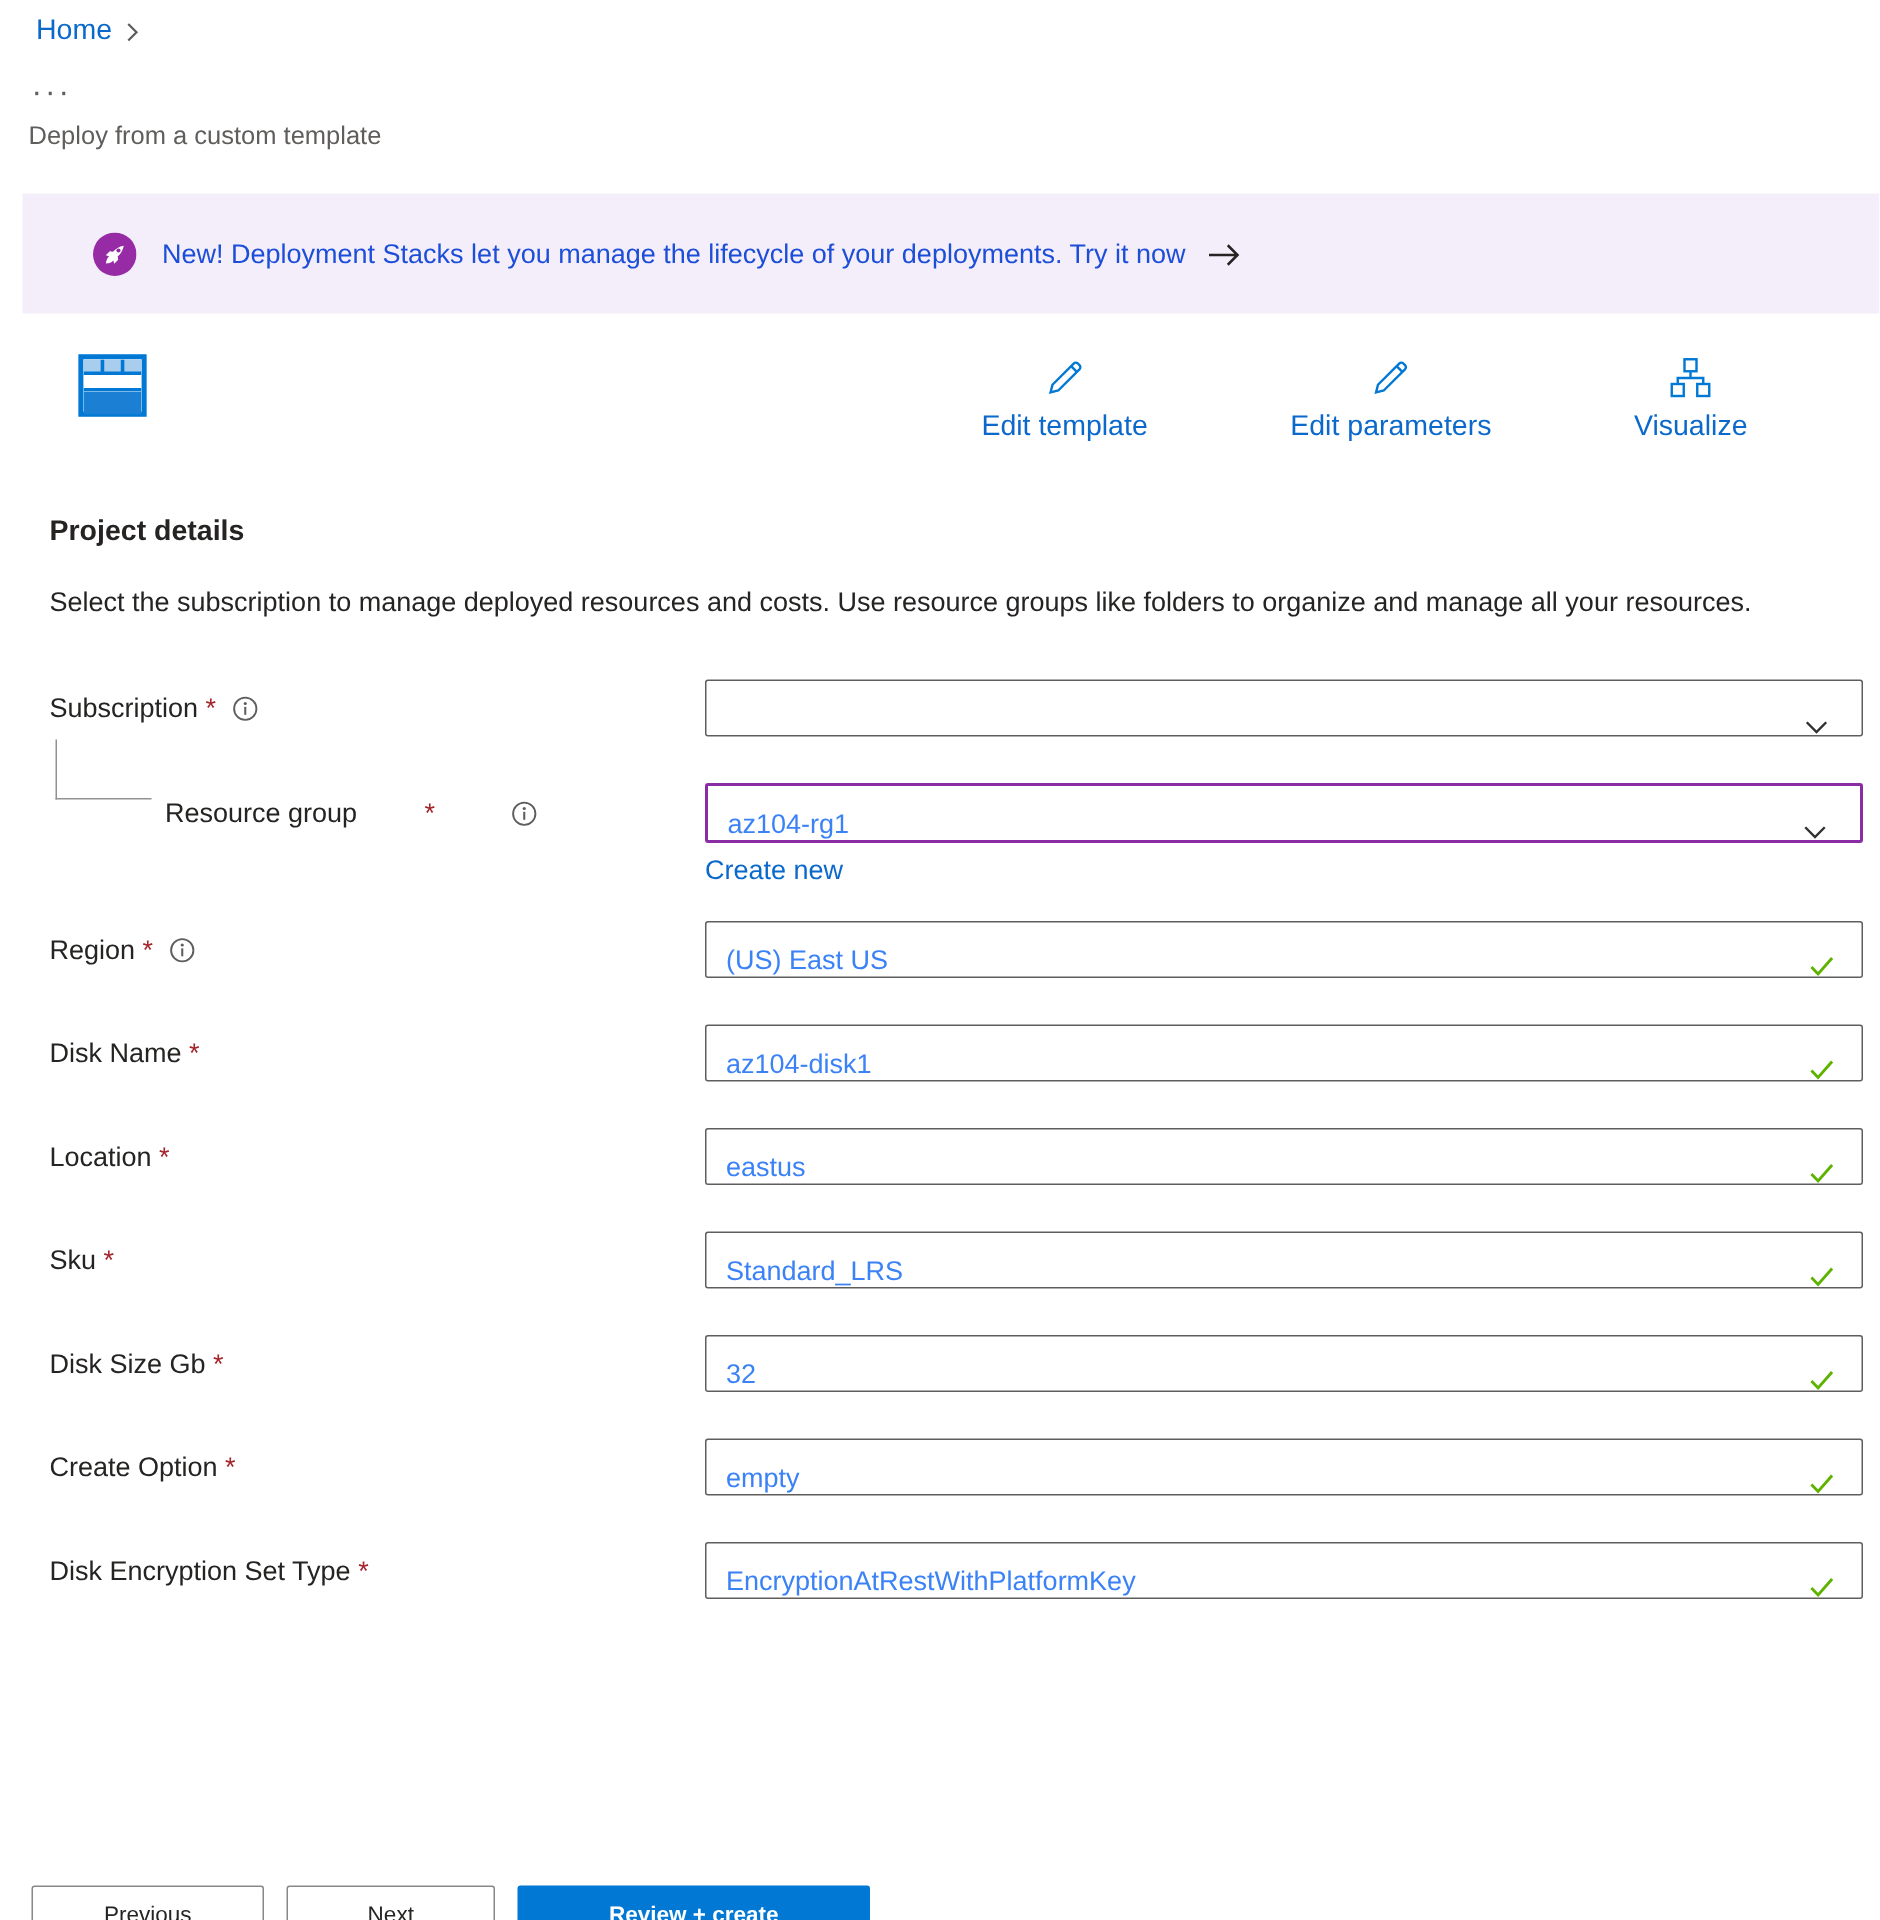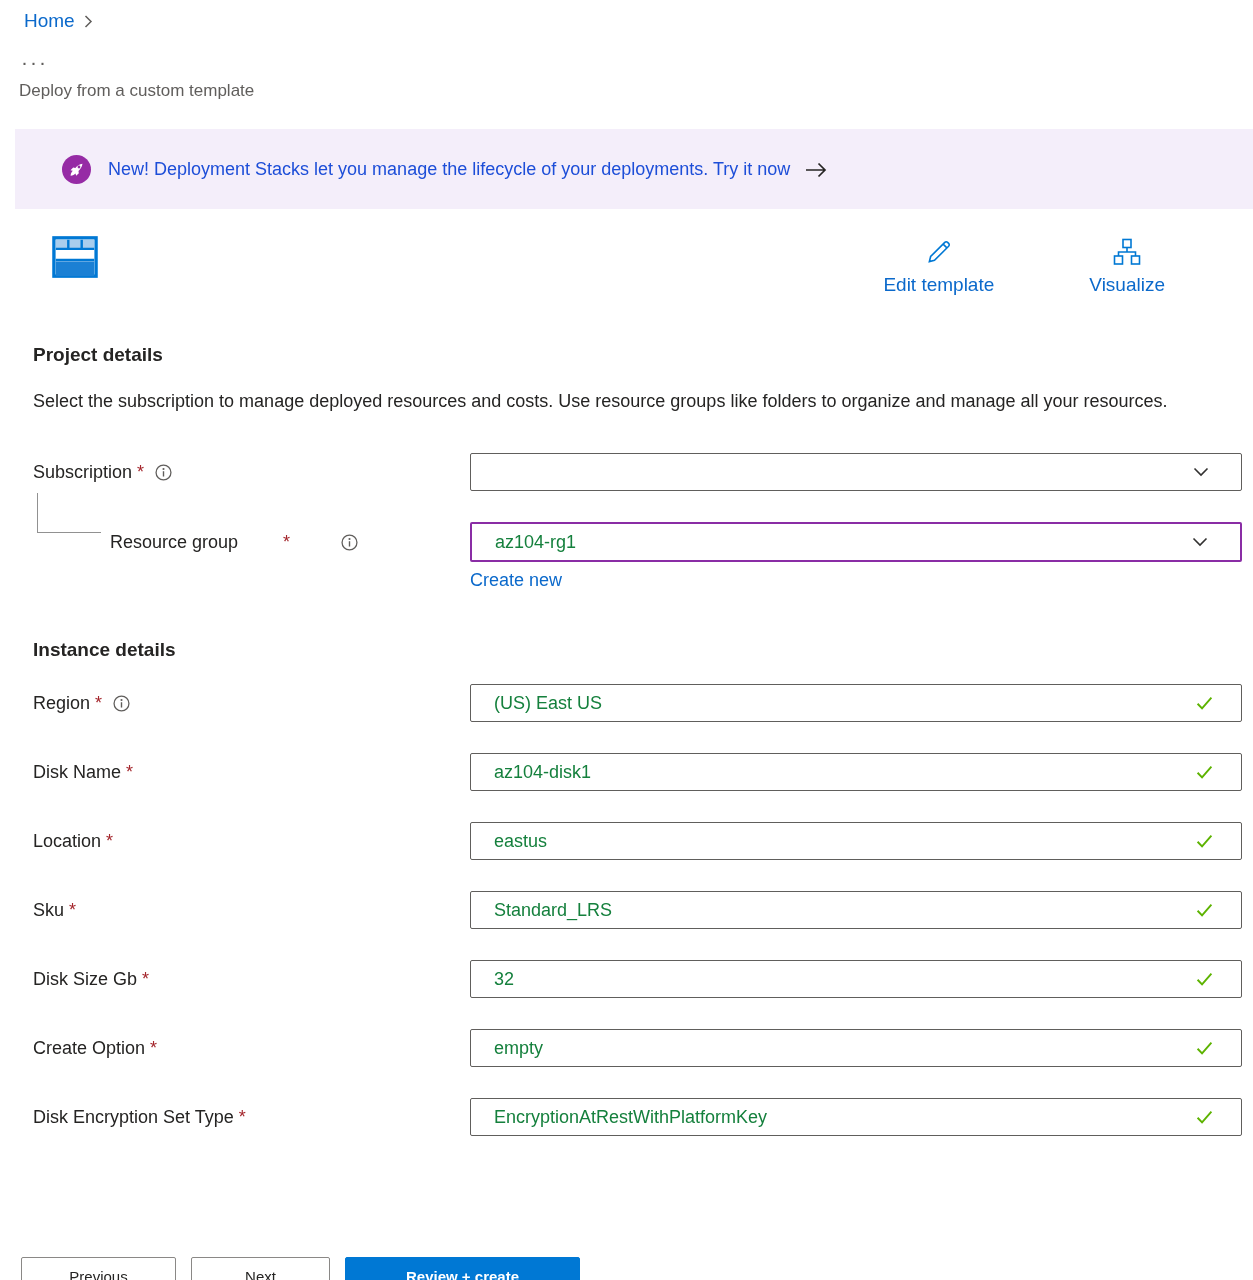--- a/index.html
+++ b/index.html
@@ -52,21 +52,21 @@
   .instance-form { margin-top:23px; }
   .form-row { display:flex; align-items:center; margin-bottom:31px; }
   .label-col { width:437px; flex-shrink:0; display:flex; align-items:center; }
   .label-col.indent { padding-left:77px;gap:40px; }
   .field-label { font-size:18px; color:#252423; }
   .req { color:#a4262c; margin-left:5px; font-size:18px; }
   .info-ic { margin-left:11px; cursor:pointer; }
   .input-col { flex:1; min-width:0; }
 
   .select-box, .text-box { height:38px; border:1px solid #605e5c; border-radius:2px;
-     display:flex; align-items:center; padding:0 23px; font-size:18px; color:#15803d;
+     display:flex; align-items:flex-end; padding:0 13px; font-size:18px; color:#3b82f6;
      background:#fff; }
   .select-box { cursor:pointer; }
   .select-box.purple { border:2px solid #8a2da5; height:40px; }
   .chev { margin-left:auto; margin-right:9px; flex-shrink:0; }
   .check { margin-left:auto; margin-right:5px; flex-shrink:0; }
 
   .tree-connector { position:absolute; left:4px; top:40px; width:64px; height:40px;
      border-left:1px solid #919191; border-bottom:1px solid #919191; }
 
   .rg-row { margin-bottom:8px; }
@@ -130,20 +130,27 @@
 
     <div class="template-actions">
       <div class="action">
         <svg width="30" height="30" viewBox="0 0 28 28">
           <path d="M5 23l1.2-4.8L19.4 5a1.8 1.8 0 0 1 2.6 0l1 1a1.8 1.8 0 0 1 0 2.6L9.8 21.8 5 23z" fill="none" stroke="#0078d4" stroke-width="1.5"></path>
           <path d="M17.8 6.6l3.6 3.6" fill="none" stroke="#0078d4" stroke-width="1.5"></path>
         </svg>
         <span>Edit template</span>
       </div>
       <div class="action">
+        <svg width="30" height="30" viewBox="0 0 28 28">
+          <path d="M5 23l1.2-4.8L19.4 5a1.8 1.8 0 0 1 2.6 0l1 1a1.8 1.8 0 0 1 0 2.6L9.8 21.8 5 23z" fill="none" stroke="#0078d4" stroke-width="1.5"></path>
+          <path d="M17.8 6.6l3.6 3.6" fill="none" stroke="#0078d4" stroke-width="1.5"></path>
+        </svg>
+        <span>Edit parameters</span>
+      </div>
+      <div class="action">
         <svg width="30" height="30" viewBox="0 0 30 30">
           <rect x="11" y="2.5" width="8" height="8" fill="none" stroke="#0078d4" stroke-width="1.6"></rect>
           <rect x="2.5" y="19" width="8" height="8" fill="none" stroke="#0078d4" stroke-width="1.6"></rect>
           <rect x="19.5" y="19" width="8" height="8" fill="none" stroke="#0078d4" stroke-width="1.6"></rect>
           <path d="M15 10.5v4.5M6.5 19v-4h17v4" fill="none" stroke="#0078d4" stroke-width="1.6"></path>
         </svg>
         <span>Visualize</span>
       </div>
     </div>
   </div>
@@ -191,21 +198,20 @@
           <span>az104-rg1</span>
           <svg class="chev" width="16" height="10" viewBox="0 0 16 10">
             <path d="M1.5 1.5L8 8l6.5-6.5" fill="none" stroke="#323130" stroke-width="1.6"></path>
           </svg>
         </div>
       </div>
     </div>
     <a class="create-new">Create new</a>
   </div>
 
-  <h2 class="section-heading">Instance details</h2>
 
   <div class="form instance-form">
 
     <div class="form-row">
       <div class="label-col">
         <span class="field-label">Region</span>
         <span class="req">*</span>
         <svg class="info-ic" width="17" height="17" viewBox="0 0 16 16">
           <circle cx="8" cy="8" r="7" fill="none" stroke="#605e5c" stroke-width="1.2"></circle>
           <circle cx="8" cy="4.7" r="1" fill="#605e5c"></circle>

